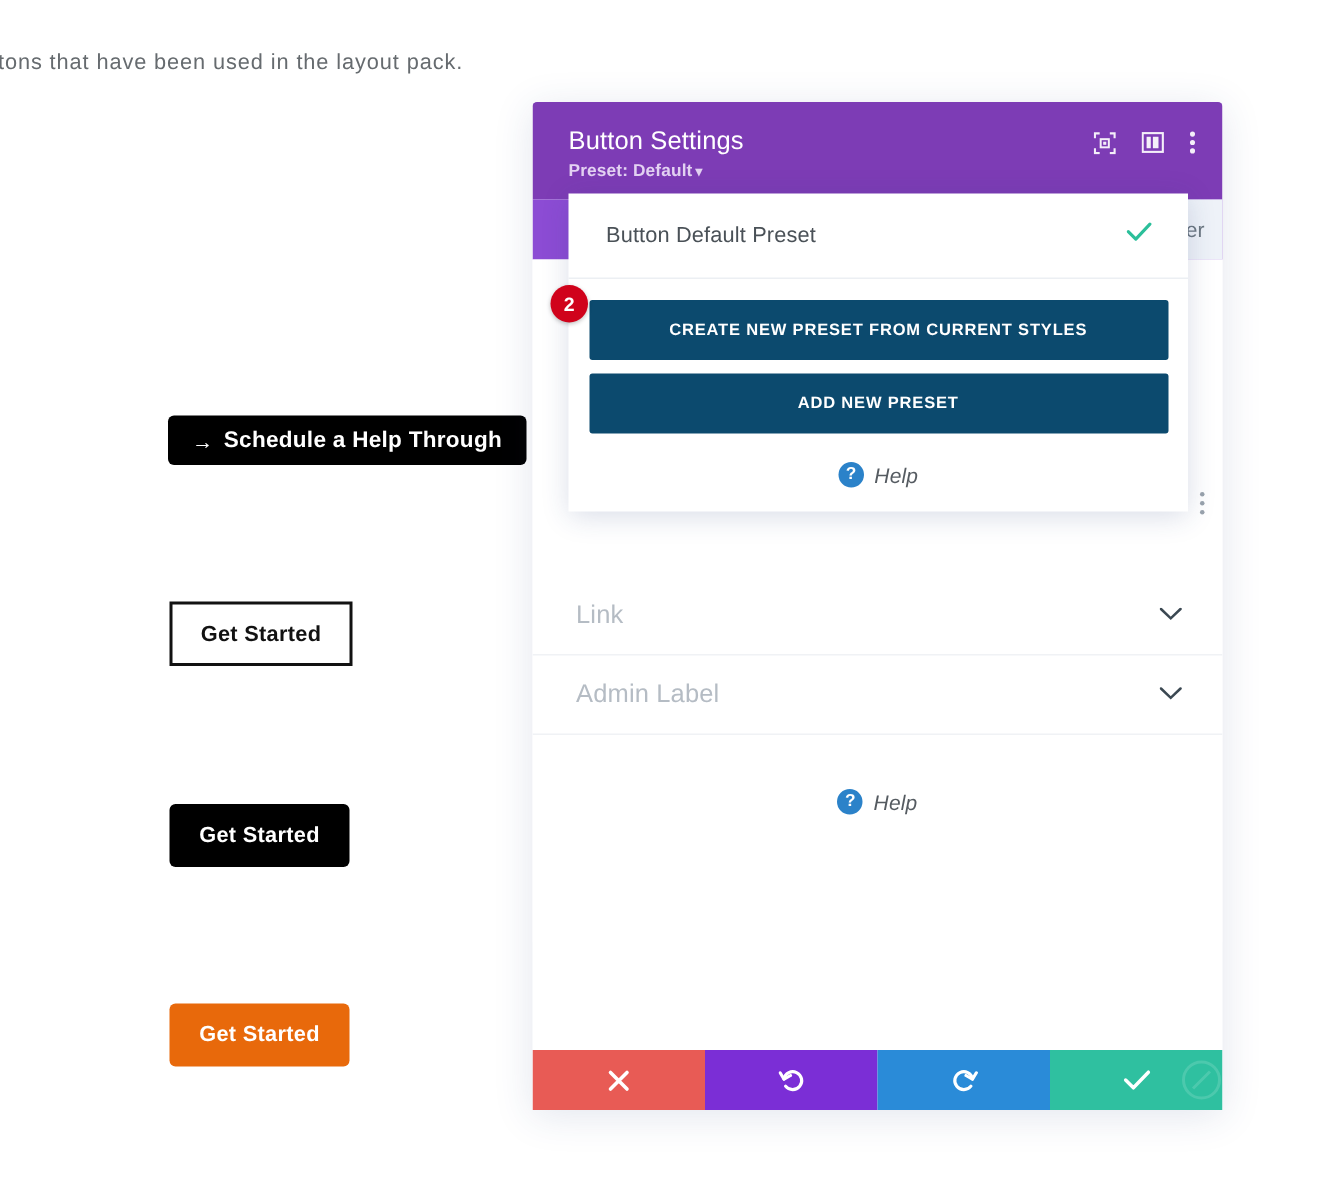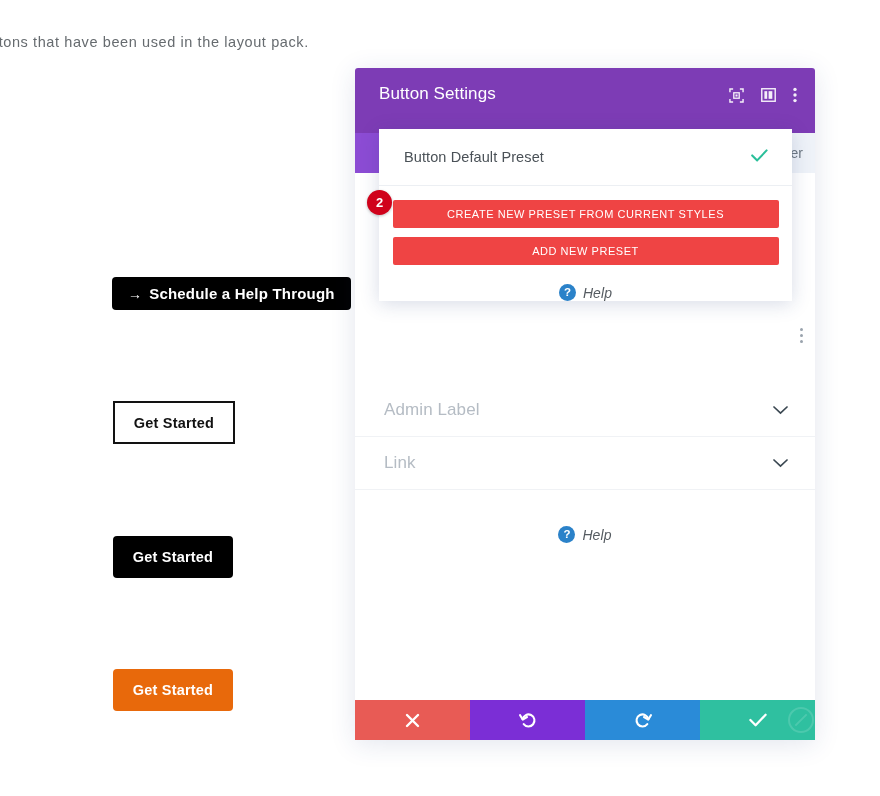--- a/index.html
+++ b/index.html
@@ -231,20 +231,21 @@
   }
 
   
   .preset-dropdown {
     position: absolute;
     left: 24px;
     top: 61px;
     width: 413px;
     background: #ffffff;
     box-shadow: 0 3px 18px rgba(40, 60, 120, 0.18);
+    padding-bottom: 16px;
     z-index: 30;
   }
   .preset-item {
     display: flex;
     align-items: center;
     justify-content: space-between;
     height: 57px;
     padding: 0 24px 0 25px;
     border-bottom: 1px solid #eceff3;
     cursor: pointer;
@@ -252,27 +253,27 @@
   .preset-name {
     font-size: 14.5px;
     color: #4a5157;
     letter-spacing: 0.1px;
   }
 
   .preset-action {
     display: block;
     width: 386px;
     margin: 14px auto 0;
-    height: 28px;
-    background: #ef4444;
+    height: 40px;
+    background: #0c4a6e;
     color: #ffffff;
     border: none;
     font-family: "Liberation Sans", sans-serif;
     font-size: 11px;
-    font-weight: normal;
+    font-weight: bold;
     letter-spacing: 0.55px;
     border-radius: 2px;
     cursor: pointer;
   }
   .preset-action.second { margin-top: 9px; }
 
   .dropdown-help { margin-top: 19px; }
 
   
   .badge {
@@ -353,20 +354,23 @@
   </div>
 
   <div class="demo-btn b4">
     <span>Get Started</span>
   </div>
 
   <div class="modal">
 
     <div class="modal-header">
       <div class="modal-title">Button Settings</div>
+      <div class="modal-preset">
+        <span>Preset: Default</span><span class="caret">▾</span>
+      </div>
 
       <div class="header-icons">
         <span class="hicon">
           <svg width="15" height="15" viewBox="0 0 16 16">
             <path d="M1 4.4V1h3.4M11.6 1H15v3.4M15 11.6V15h-3.4M4.4 15H1v-3.4" fill="none" stroke="#ffffff" stroke-width="1.5"></path>
             <rect x="5.1" y="5.1" width="5.8" height="5.8" fill="none" stroke="#ffffff" stroke-width="1.4"></rect>
             <rect x="6.9" y="6.9" width="2.2" height="2.2" fill="#ffffff"></rect>
           </svg>
         </span>
         <span class="hicon">
@@ -396,30 +400,30 @@
 
       <div class="rail-dots">
         <i></i>
         <i></i>
         <i></i>
       </div>
 
       <div style="height:211px"></div>
 
       <div class="acc-row">
-        <span class="acc-label">Admin Label</span>
+        <span class="acc-label">Link</span>
         <span class="chev">
           <svg width="15" height="9" viewBox="0 0 15 9">
               <path d="M1 1l6.5 6.2L14 1" fill="none" stroke="#3b4852" stroke-width="1.7" stroke-linecap="round"></path>
             </svg>
         </span>
       </div>
 
       <div class="acc-row">
-        <span class="acc-label">Link</span>
+        <span class="acc-label">Admin Label</span>
         <span class="chev">
           <svg width="15" height="9" viewBox="0 0 15 9">
               <path d="M1 1l6.5 6.2L14 1" fill="none" stroke="#3b4852" stroke-width="1.7" stroke-linecap="round"></path>
             </svg>
         </span>
       </div>
 
       <div class="body-help">
         <span class="help-link">
           <span class="help-badge">?</span>

